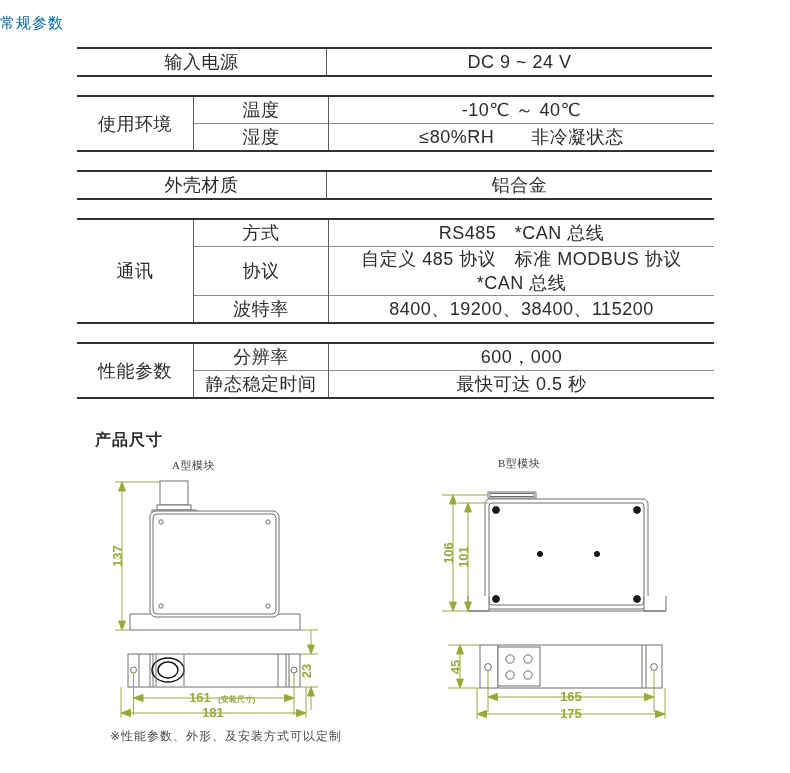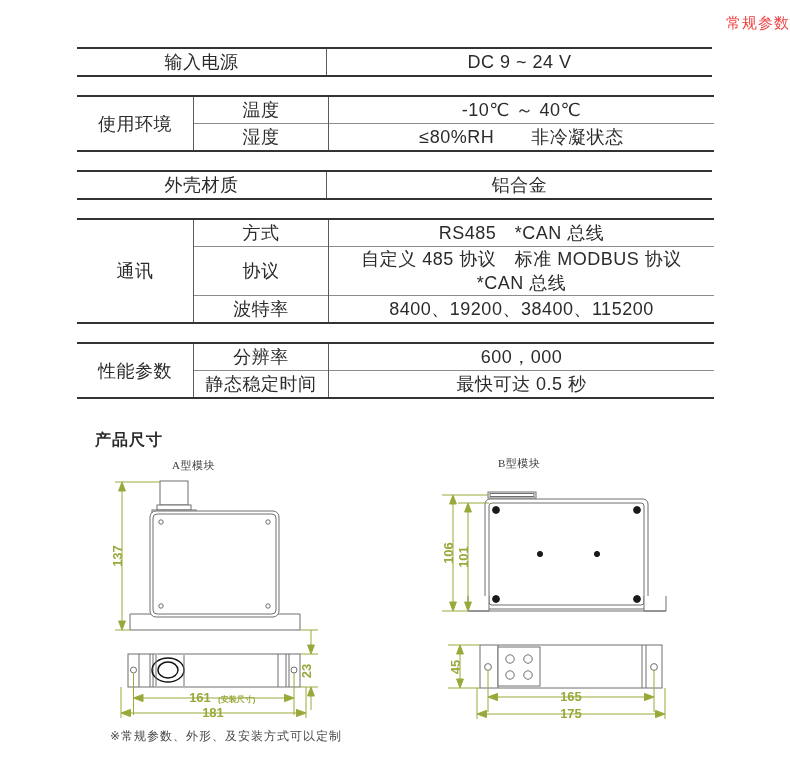--- a/index.html
+++ b/index.html
@@ -7,21 +7,21 @@
     width:790px;height:773px;
     background:#ffffff;
     font-family:"Liberation Sans","DejaVu Sans",sans-serif;
     color:#231f20;
     overflow:hidden;
     position:relative;
   }
   
   .section-title{
     position:absolute;left:0;top:14px;width:790px;
-    text-align:right;font-size:15px;letter-spacing:1px;color:#ef4444;
+    text-align:left;font-size:15px;letter-spacing:1px;color:#0369a1;
   }
   
   .spec-wrap{
     position:absolute;left:77px;top:47px;width:635px;
   }
   .spec-block{
     width:100%;
     border-collapse:collapse;
     table-layout:fixed;
     margin-bottom:18px;
@@ -285,13 +285,13 @@
 
     <line x1="47" y1="218" x2="47" y2="249"></line>
     <line x1="235" y1="218" x2="235" y2="249"></line>
     <line x1="51" y1="244" x2="231" y2="244"></line>
     <polygon points="47,244 56.5,240.4 56.5,247.6"></polygon>
     <polygon points="235,244 225.5,240.4 225.5,247.6"></polygon>
     <text class="dim-txt" x="141" y="248" text-anchor="middle" stroke="none">175</text>
   </g>
 </svg>
 
-<div class="note">※常规参数、外形、及安装方式可以定制</div>
+<div class="note">※性能参数、外形、及安装方式可以定制</div>
 
 </body></html>

